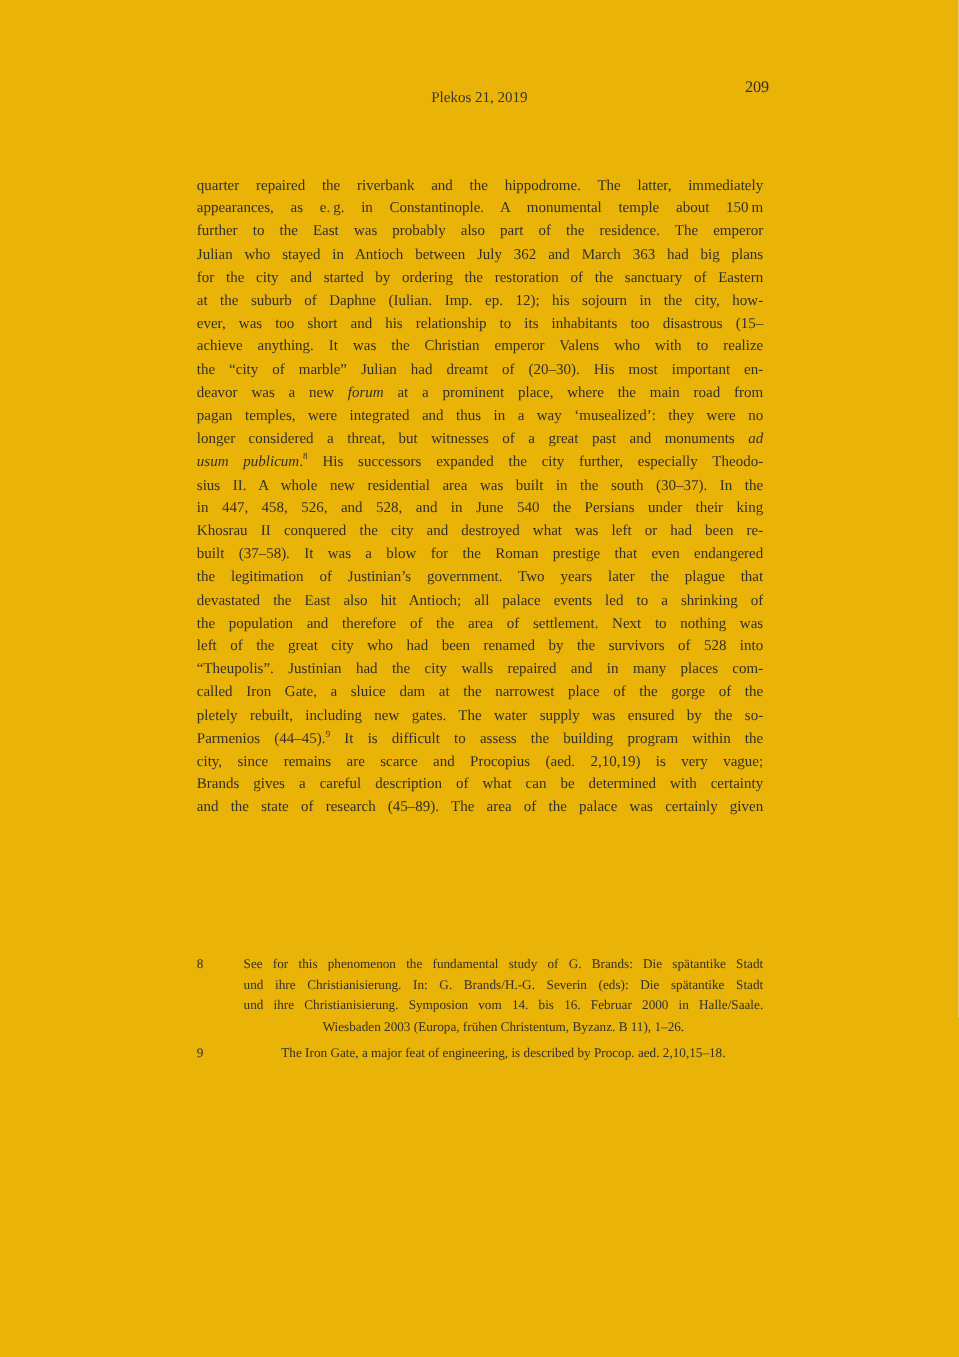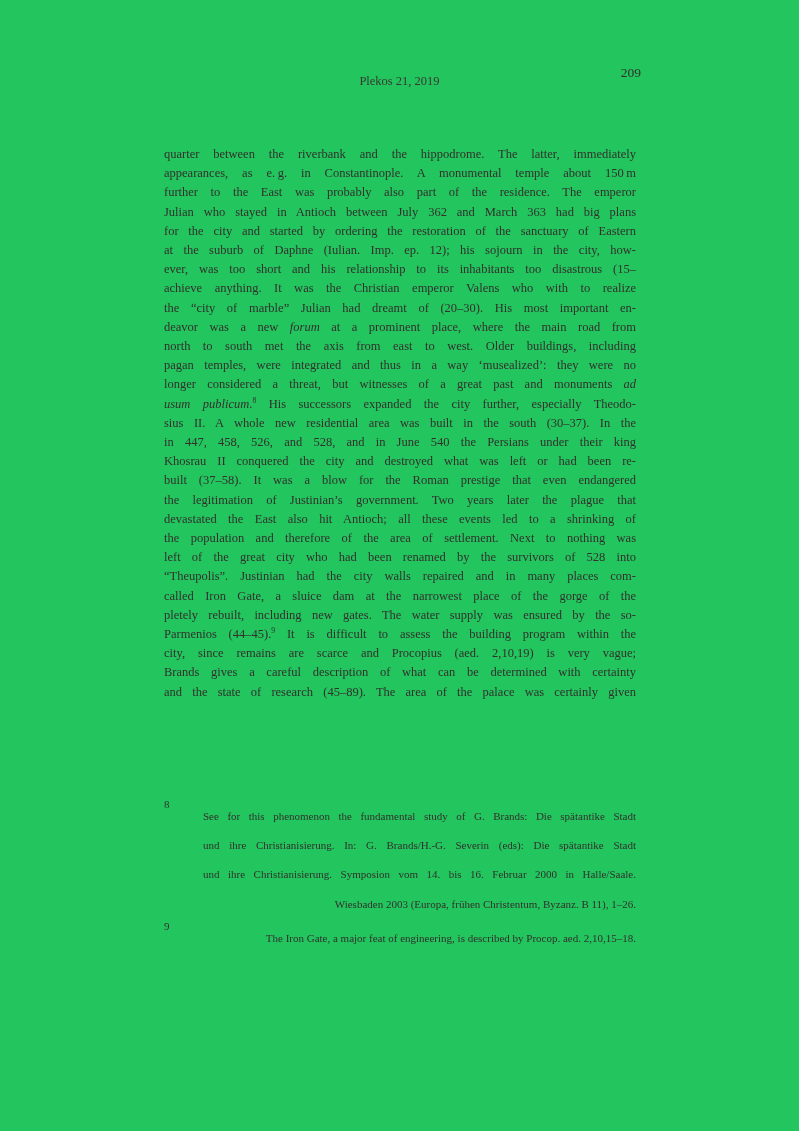--- a/index.html
+++ b/index.html
@@ -4,21 +4,21 @@
 <style>
   html, body {
     margin: 0;
     padding: 0;
     background: #ffffff;
   }
   .page {
     position: relative;
     width: 799px;
     height: 1131px;
-    background: #22c55e;
+    background: #eab308;
     font-family: "Liberation Serif", serif;
     color: #33302c;
     overflow: hidden;
   }
   .running-head {
     position: absolute;
     top: 74px;
     left: 0;
     width: 799px;
     text-align: center;
@@ -71,59 +71,57 @@
     font-size: 11px;
     line-height: 17.2px;
   }
   .fn-text {
     flex: 1;
     min-width: 0;
   }
   .fn-line {
     font-size: 11px;
     line-height: 17.2px;
-    margin-top: 12px;
   }
   .fn-line.just {
     text-align: justify;
     text-align-last: justify;
   }
   .fn-line.last {
-    text-align: right;
+    text-align: center;
     white-space: nowrap;
   }
 </style>
 </head>
 <body>
 
 <div class="page">
   <div class="running-head">Plekos 21, 2019</div>
   <div class="page-number">209</div>
 
   <div class="body-text">
-      <div class="body-line"><span>quarter between the riverbank and the hippodrome. The latter, immediately</span></div>
+      <div class="body-line"><span>quarter repaired the riverbank and the hippodrome. The latter, immediately</span></div>
       <div class="body-line"><span>appearances, as e. g. in Constantinople. A monumental temple about 150 m</span></div>
       <div class="body-line"><span>further to the East was probably also part of the residence. The emperor</span></div>
       <div class="body-line"><span>Julian who stayed in Antioch between July 362 and March 363 had big plans</span></div>
       <div class="body-line"><span>for the city and started by ordering the restoration of the sanctuary of Eastern</span></div>
       <div class="body-line"><span>at the suburb of Daphne (Iulian. Imp. ep. 12); his sojourn in the city, how-</span></div>
       <div class="body-line"><span>ever, was too short and his relationship to its inhabitants too disastrous (15–</span></div>
       <div class="body-line"><span>achieve anything. It was the Christian emperor Valens who with to realize</span></div>
       <div class="body-line"><span>the “city of marble” Julian had dreamt of (20–30). His most important en-</span></div>
       <div class="body-line"><span>deavor was a new </span><i>forum</i><span> at a prominent place, where the main road from</span></div>
-      <div class="body-line"><span>north to south met the axis from east to west. Older buildings, including</span></div>
       <div class="body-line"><span>pagan temples, were integrated and thus in a way ‘musealized’: they were no</span></div>
       <div class="body-line"><span>longer considered a threat, but witnesses of a great past and monuments </span><i>ad</i></div>
       <div class="body-line"><i>usum publicum</i><span>.</span><sup class="fn-ref">8</sup><span> His successors expanded the city further, especially Theodo-</span></div>
       <div class="body-line"><span>sius II. A whole new residential area was built in the south (30–37). In the</span></div>
       <div class="body-line"><span>in 447, 458, 526, and 528, and in June 540 the Persians under their king</span></div>
       <div class="body-line"><span>Khosrau II conquered the city and destroyed what was left or had been re-</span></div>
       <div class="body-line"><span>built (37–58). It was a blow for the Roman prestige that even endangered</span></div>
       <div class="body-line"><span>the legitimation of Justinian’s government. Two years later the plague that</span></div>
-      <div class="body-line"><span>devastated the East also hit Antioch; all these events led to a shrinking of</span></div>
+      <div class="body-line"><span>devastated the East also hit Antioch; all palace events led to a shrinking of</span></div>
       <div class="body-line"><span>the population and therefore of the area of settlement. Next to nothing was</span></div>
       <div class="body-line"><span>left of the great city who had been renamed by the survivors of 528 into</span></div>
       <div class="body-line"><span>“Theupolis”. Justinian had the city walls repaired and in many places com-</span></div>
       <div class="body-line"><span>called Iron Gate, a sluice dam at the narrowest place of the gorge of the</span></div>
       <div class="body-line"><span>pletely rebuilt, including new gates. The water supply was ensured by the so-</span></div>
       <div class="body-line"><span>Parmenios (44–45).</span><sup class="fn-ref">9</sup><span> It is difficult to assess the building program within the</span></div>
       <div class="body-line"><span>city, since remains are scarce and Procopius (aed. 2,10,19) is very vague;</span></div>
       <div class="body-line"><span>Brands gives a careful description of what can be determined with certainty</span></div>
       <div class="body-line"><span>and the state of research (45–89). The area of the palace was certainly given</span></div>
     </div>

